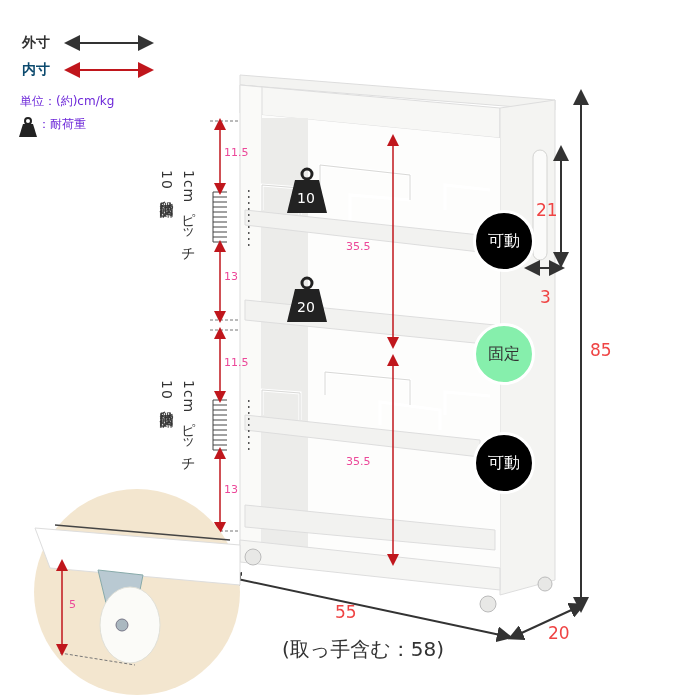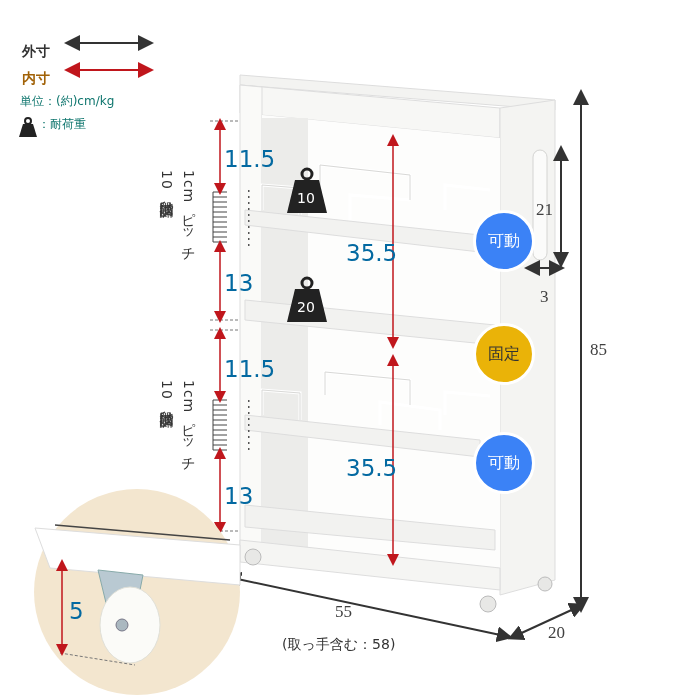--- a/index.html
+++ b/index.html
@@ -1,27 +1,27 @@
 <!DOCTYPE html>
 <html><head>
 <meta charset="utf-8">
 <style>
   html,body{margin:0;padding:0;background:#fff;}
   body{width:700px;height:700px;position:relative;overflow:hidden;font-family:"DejaVu Sans","Liberation Sans",sans-serif;color:#333;}
   .abs{position:absolute;}
-  .legend-label{font-size:14px;font-weight:bold;margin-top:9px;}
+  .legend-label{font-size:14px;font-weight:bold;}
   .legend-outer{color:#333;}
-  .legend-inner{color:#a16207;text-align:center;}
-  .unit{font-size:12px;color:#0f766e;}
-  .dim-red{color:#0369a1;font-size:23px;}
-  .dim-dark{color:#404040;font-size:17px;font-family:Liberation Serif, serif;}
+  .legend-inner{color:#0c4a6e;text-align:center;}
+  .unit{font-size:12px;color:#6d28d9;}
+  .dim-red{color:#ec4899;font-size:11px;}
+  .dim-dark{color:#ef4444;font-size:17px;}
   .vtext{writing-mode:vertical-rl;font-size:14px;color:#333;line-height:1;letter-spacing:1px;}
   .badge{position:absolute;width:62px;height:62px;border-radius:50%;display:flex;align-items:center;justify-content:center;font-size:16px;border:3px solid #fff;box-sizing:border-box;}
-  .badge-move{background:#3b82f6;color:#fff;}
-  .badge-fixed{background:#eab308;color:#333;}
+  .badge-move{background:#000000;color:#fff;}
+  .badge-fixed{background:#86efac;color:#333;}
   .weight-label{position:absolute;color:#fff;font-size:14px;width:44px;text-align:center;}
   svg{position:absolute;left:0;top:0;}
 </style>
 </head>
 <body>
 
 <svg width="700" height="700">
   <defs>
     <marker id="ar-red" markerWidth="8" markerHeight="8" refX="4" refY="4" orient="auto-start-reverse">
         <path d="M0,0 L8,4 L0,8 z" fill="#c0161c"></path>
@@ -178,16 +178,16 @@
 
 <div class="badge badge-move" style="left:473px;top:210px;">可動</div>
 <div class="badge badge-fixed" style="left:473px;top:323px;">固定</div>
 <div class="badge badge-move" style="left:473px;top:432px;">可動</div>
 
 <div class="abs dim-dark" style="left:536px;top:200px;">21</div>
 <div class="abs dim-dark" style="left:540px;top:287px;">3</div>
 
 <div class="abs dim-dark" style="left:590px;top:340px;text-align:center;">85</div>
 <div class="abs dim-dark" style="left:335px;top:602px;">55</div>
-<div class="abs" style="left:282px;top:636px;font-size:14px;color:#333;">(取っ手含む：58)</div>
+<div class="abs" style="left:282px;top:636px;font-size:20px;color:#333;">(取っ手含む：58)</div>
 <div class="abs dim-dark" style="left:548px;top:623px;">20</div>
 
 <div class="abs dim-red" style="left:69px;top:598px;">5</div>
 
 </body></html>

